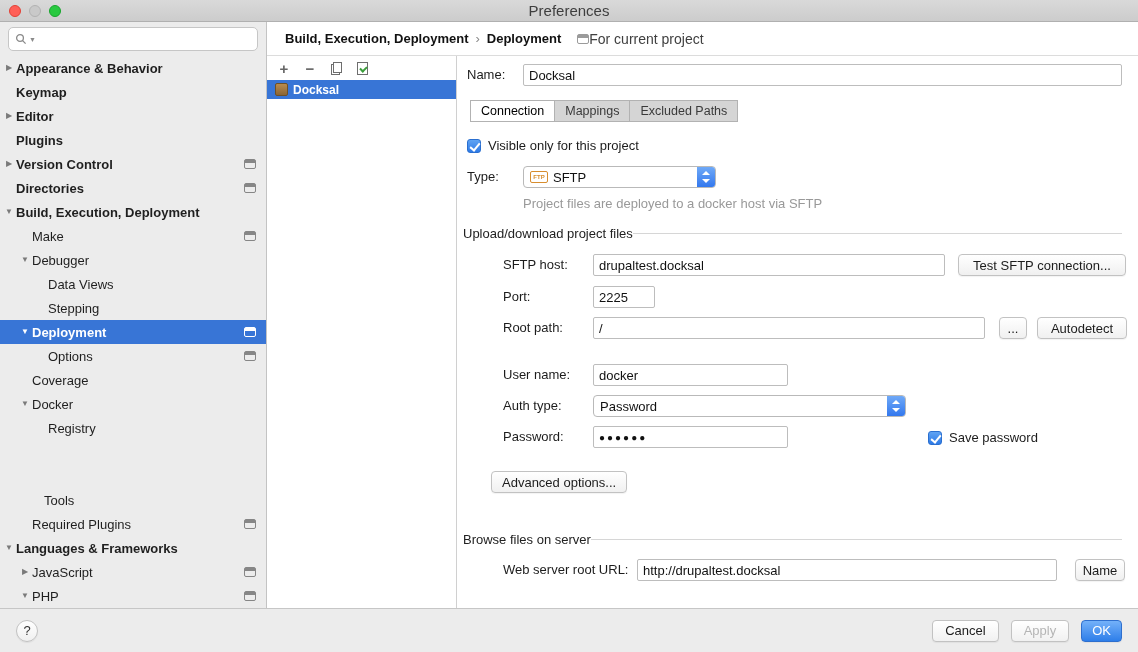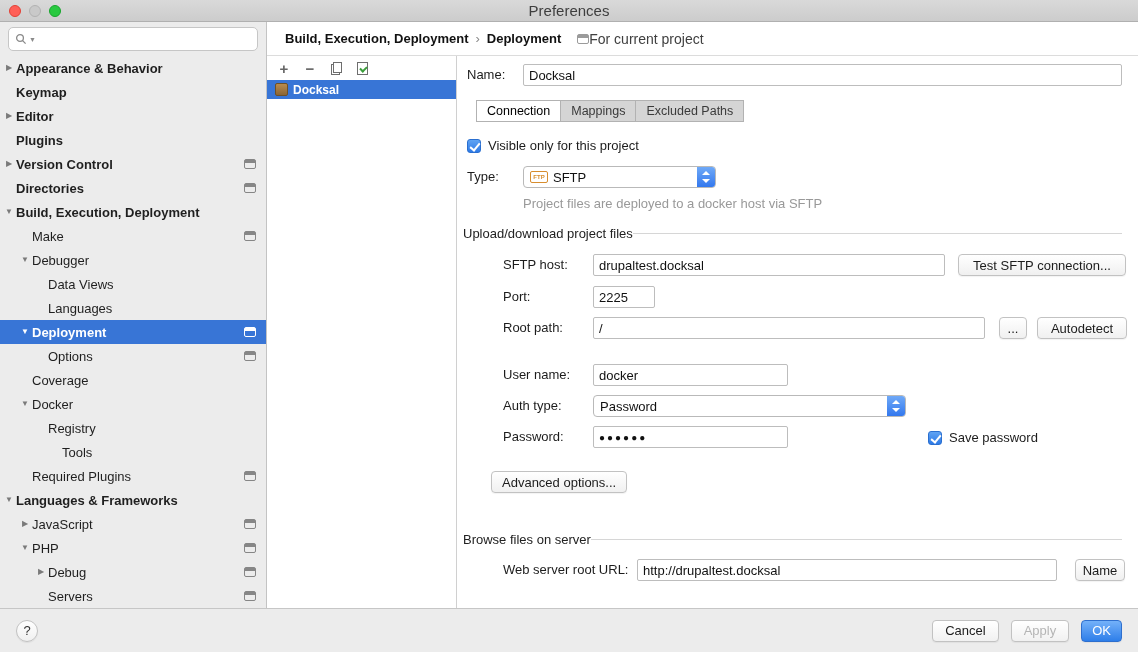--- a/index.html
+++ b/index.html
@@ -74,21 +74,21 @@
   .hint { position:absolute; color:#999; font-size:13px; }
   .section { position:absolute; left:6px; right:16px; display:flex; align-items:center; gap:0; font-size:13px; color:#222; }
   .section .line { flex:1; height:1px; background:#d6d6d6; }
   .check { width:14px; height:14px; border-radius:3px; background:linear-gradient(#5fa3f3,#2e7ae6); border:1px solid #2a6fd0; position:relative; display:inline-block; flex:0 0 14px; }
   .check::after { content:''; position:absolute; left:4px; top:1px; width:4px; height:8px; border:solid #fff; border-width:0 2px 2px 0; transform:rotate(40deg); }
   .chkrow { position:absolute; display:flex; align-items:center; gap:7px; color:#1c1c1c; }
   .mbtn { position:absolute; height:22px; border:1px solid #c2c2c2; border-radius:4px; background:linear-gradient(#ffffff,#f0f0f0); font-size:13px; font-family:inherit; color:#1c1c1c; padding:0 10px; box-shadow:0 1px 1px rgba(0,0,0,0.05); }
 
   .tabs { position:absolute; left:10px; top:44px; display:flex; height:22px; }
   .tab { padding:0 10px; line-height:20px; font-size:12.5px; border:1px solid #b2b2b2; background:#d5d5d5; color:#3a3a3a; margin-left:-1px; }
-  .tab:first-child { margin-left:9px; }
+  .tab:first-child { margin-left:3px; }
   .tab.active { background:#fff; color:#000; position:relative; z-index:2; }
 
   
   .footer { flex:0 0 44px; height:44px; background:#ececec; border-top:1px solid #c6c6c6; display:flex; align-items:center; padding:0 16px; gap:12px; }
   .help-btn { width:22px; height:22px; border-radius:50%; border:1px solid #c2c2c2; background:linear-gradient(#fff,#f0f0f0); color:#333; font-size:13px; display:flex; align-items:center; justify-content:center; box-shadow:0 1px 1px rgba(0,0,0,.06); }
   .spacer { flex:1; }
   .btn { height:22px; border:1px solid #c2c2c2; border-radius:4px; background:linear-gradient(#fff,#f1f1f1); font-size:13px; font-family:inherit; color:#1c1c1c; padding:0 12px; min-width:56px; box-shadow:0 1px 1px rgba(0,0,0,.05); }
   .btn.disabled { color:#b5b5b5; }
   .btn.primary { background:linear-gradient(#74b1f9,#2e7ee9); border-color:#2e6fce; color:#fff; min-width:40px; padding:0 10px; }
 </style>
@@ -154,21 +154,21 @@
           <div class="tree-row" style="padding-left: 18px;">
             <span class="arrow">▼</span>
             <span class="lbl">Debugger</span>
           </div>
           <div class="tree-row" style="padding-left: 34px;">
             <span class="arrow"></span>
             <span class="lbl">Data Views</span>
           </div>
           <div class="tree-row" style="padding-left: 34px;">
             <span class="arrow"></span>
-            <span class="lbl">Languages</span>
+            <span class="lbl">Stepping</span>
           </div>
           <div class="tree-row selected" style="padding-left: 18px;">
             <span class="arrow">▼</span>
             <span class="lbl">Deployment</span>
             <span class="scope-icon"></span>
           </div>
           <div class="tree-row" style="padding-left: 34px;">
             <span class="arrow"></span>
             <span class="lbl">Options</span>
             <span class="scope-icon"></span>
@@ -178,21 +178,21 @@
             <span class="lbl">Coverage</span>
           </div>
           <div class="tree-row" style="padding-left: 18px;">
             <span class="arrow">▼</span>
             <span class="lbl">Docker</span>
           </div>
           <div class="tree-row" style="padding-left: 34px;">
             <span class="arrow"></span>
             <span class="lbl">Registry</span>
           </div>
-          <div class="tree-row" style="padding-left: 48px;">
+          <div class="tree-row" style="padding-left: 30px; margin-top: 48px;">
             <span class="arrow"></span>
             <span class="lbl">Tools</span>
           </div>
           <div class="tree-row" style="padding-left: 18px;">
             <span class="arrow"></span>
             <span class="lbl">Required Plugins</span>
             <span class="scope-icon"></span>
           </div>
           <div class="tree-row bold" style="padding-left: 2px;">
             <span class="arrow">▼</span>

